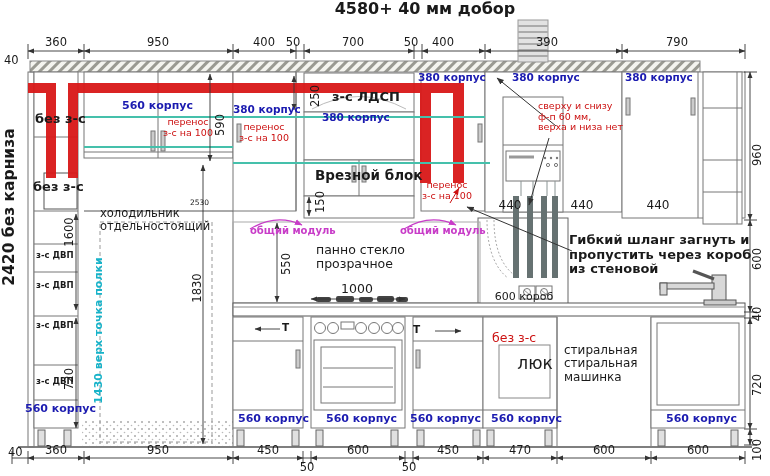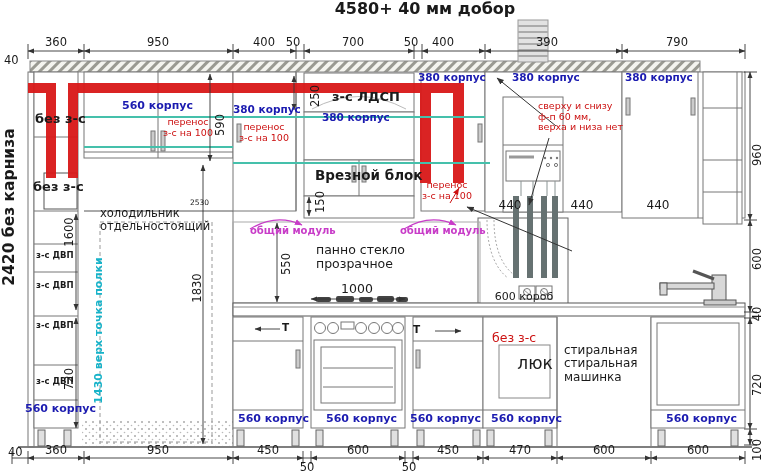--- a/index.html
+++ b/index.html
@@ -377,20 +377,23 @@
         <div>прозрачное</div>
       </div>
   <div class="lbl ctr" style="left:486px;top:291px;width:76px;font-size:11px">600 короб</div>
   <div class="lbl ctr" style="left:513px;top:354px;width:44px;font-size:17px">люк</div>
   <div class="lbl" style="left:564px;top:344px;font-size:12px">
         <div>стиральная</div>
         <div>стиральная</div>
         <div>машинка</div>
       </div>
   <div class="lbl b" style="left:569px;top:233px;font-size:13px">
+        <div>Гибкий шланг загнуть и</div>
+        <div>пропустить через короб</div>
+        <div>из стеновой</div>
       </div>
   <div class="lbl red" style="left:538px;top:101px;font-size:9.5px">
         <div>сверху и снизу</div>
         <div>ф-п 60 мм,</div>
         <div>верха и низа нет</div>
       </div>
 
   <div class="lbl mag ctr" style="left:250px;top:225px;width:68px;font-size:10px">общий модуль</div>
   <div class="lbl mag ctr" style="left:400px;top:225px;width:68px;font-size:10px">общий модуль</div>
 

